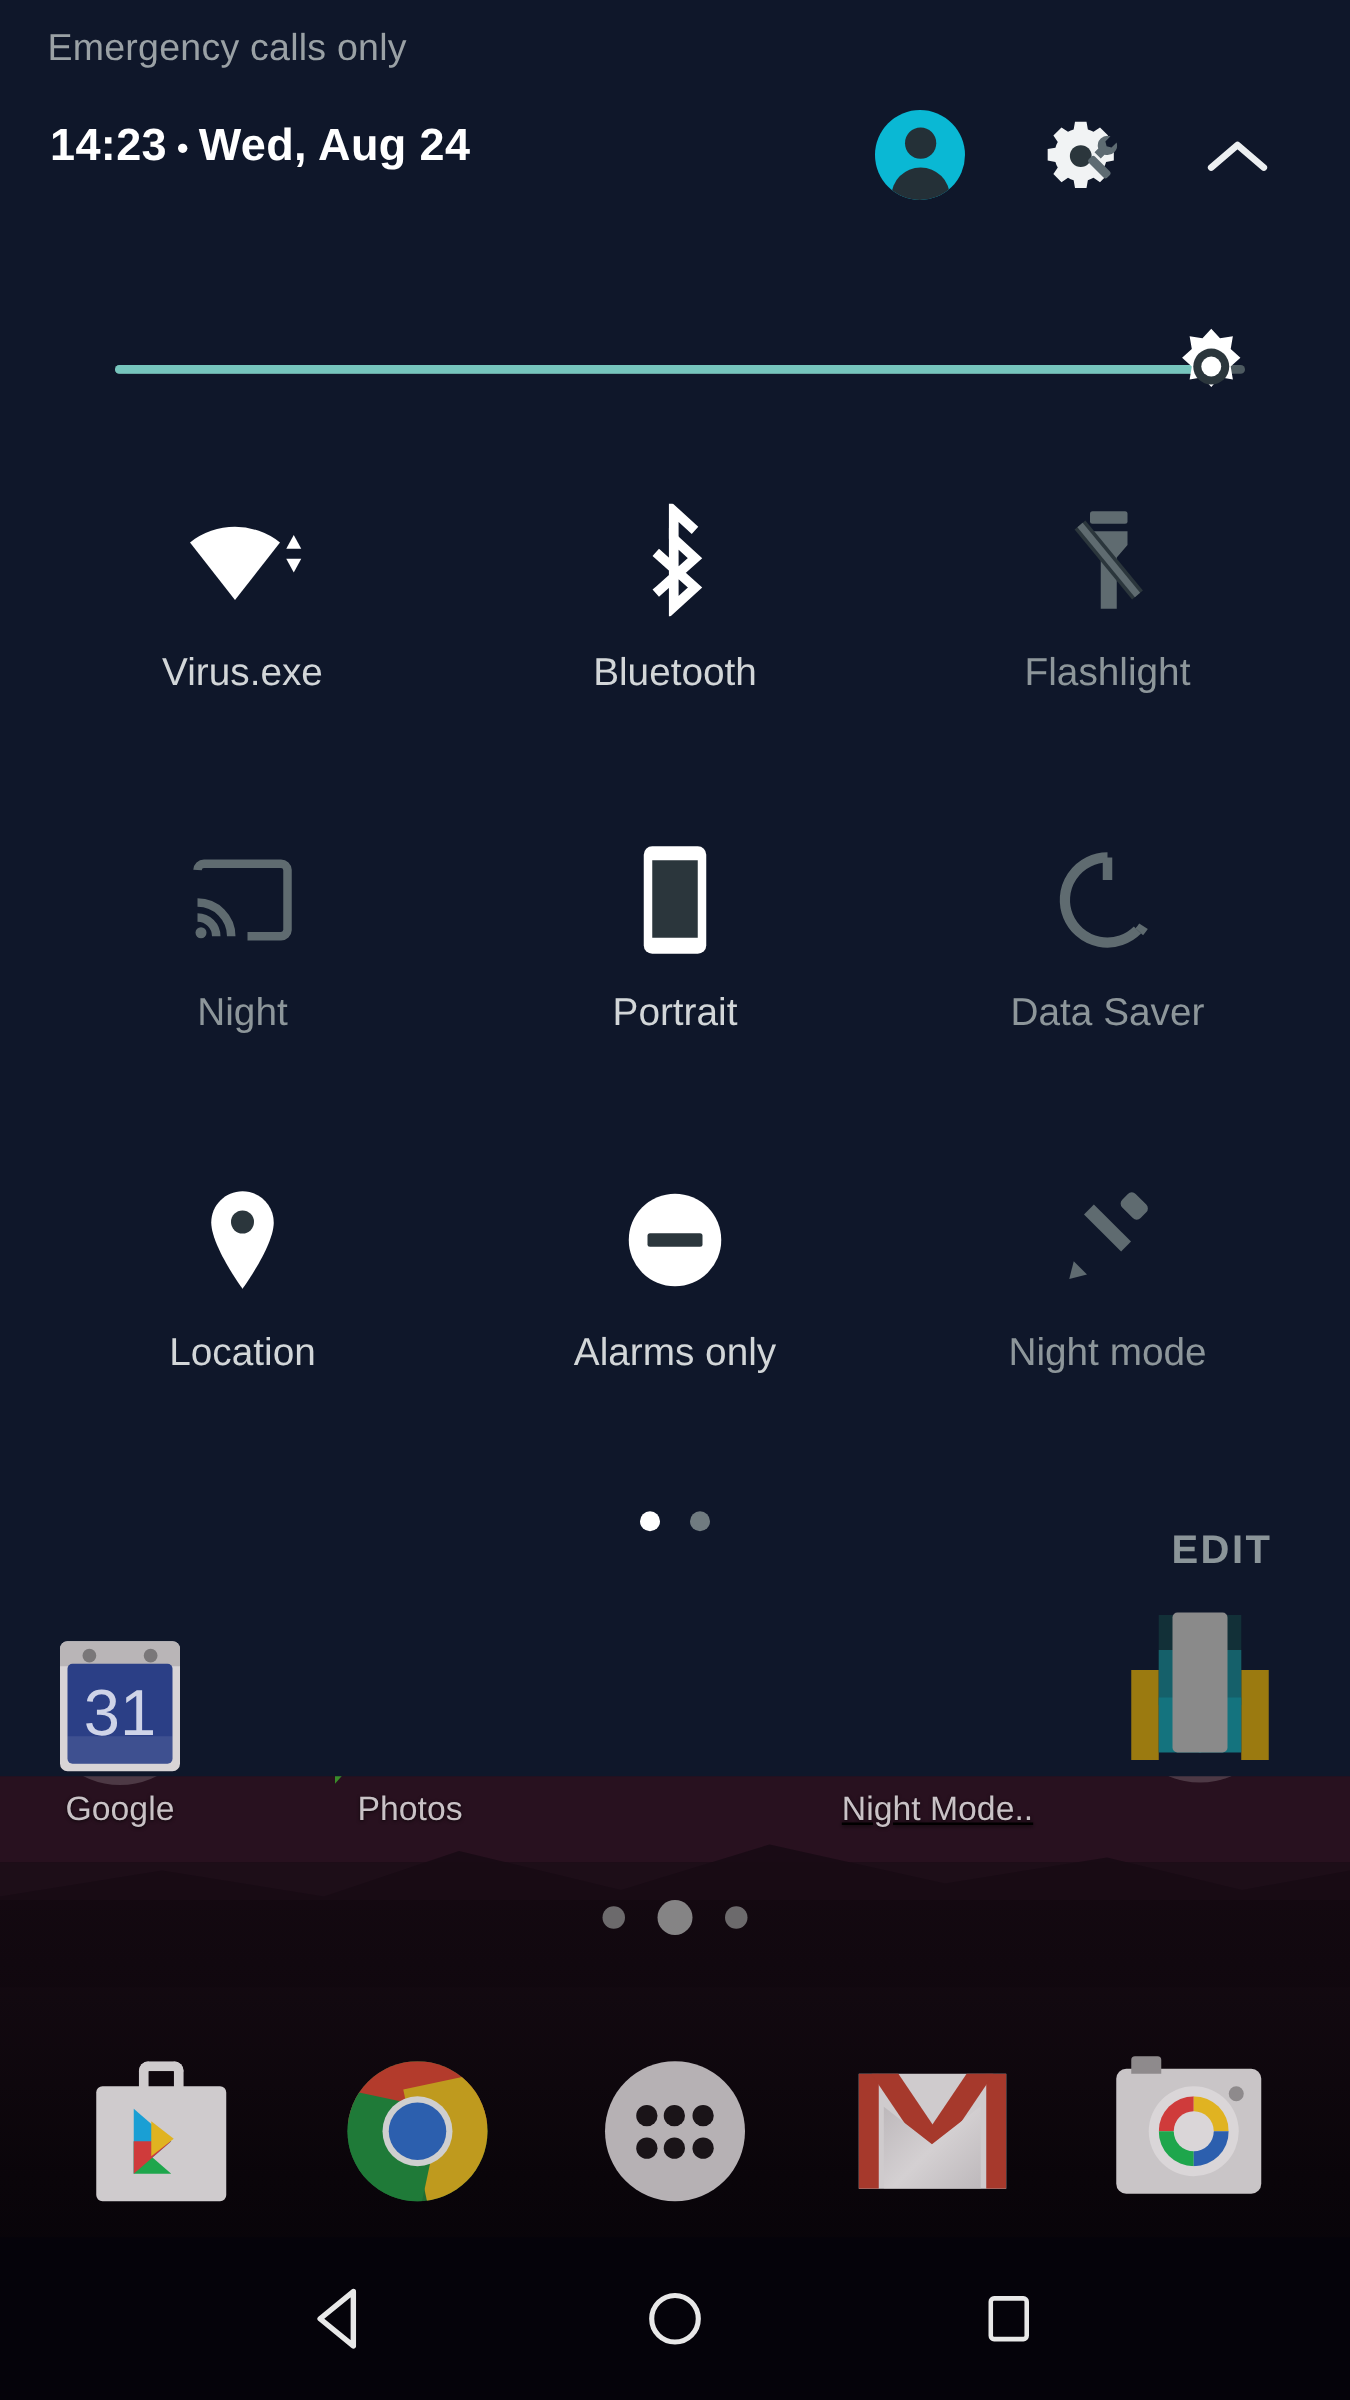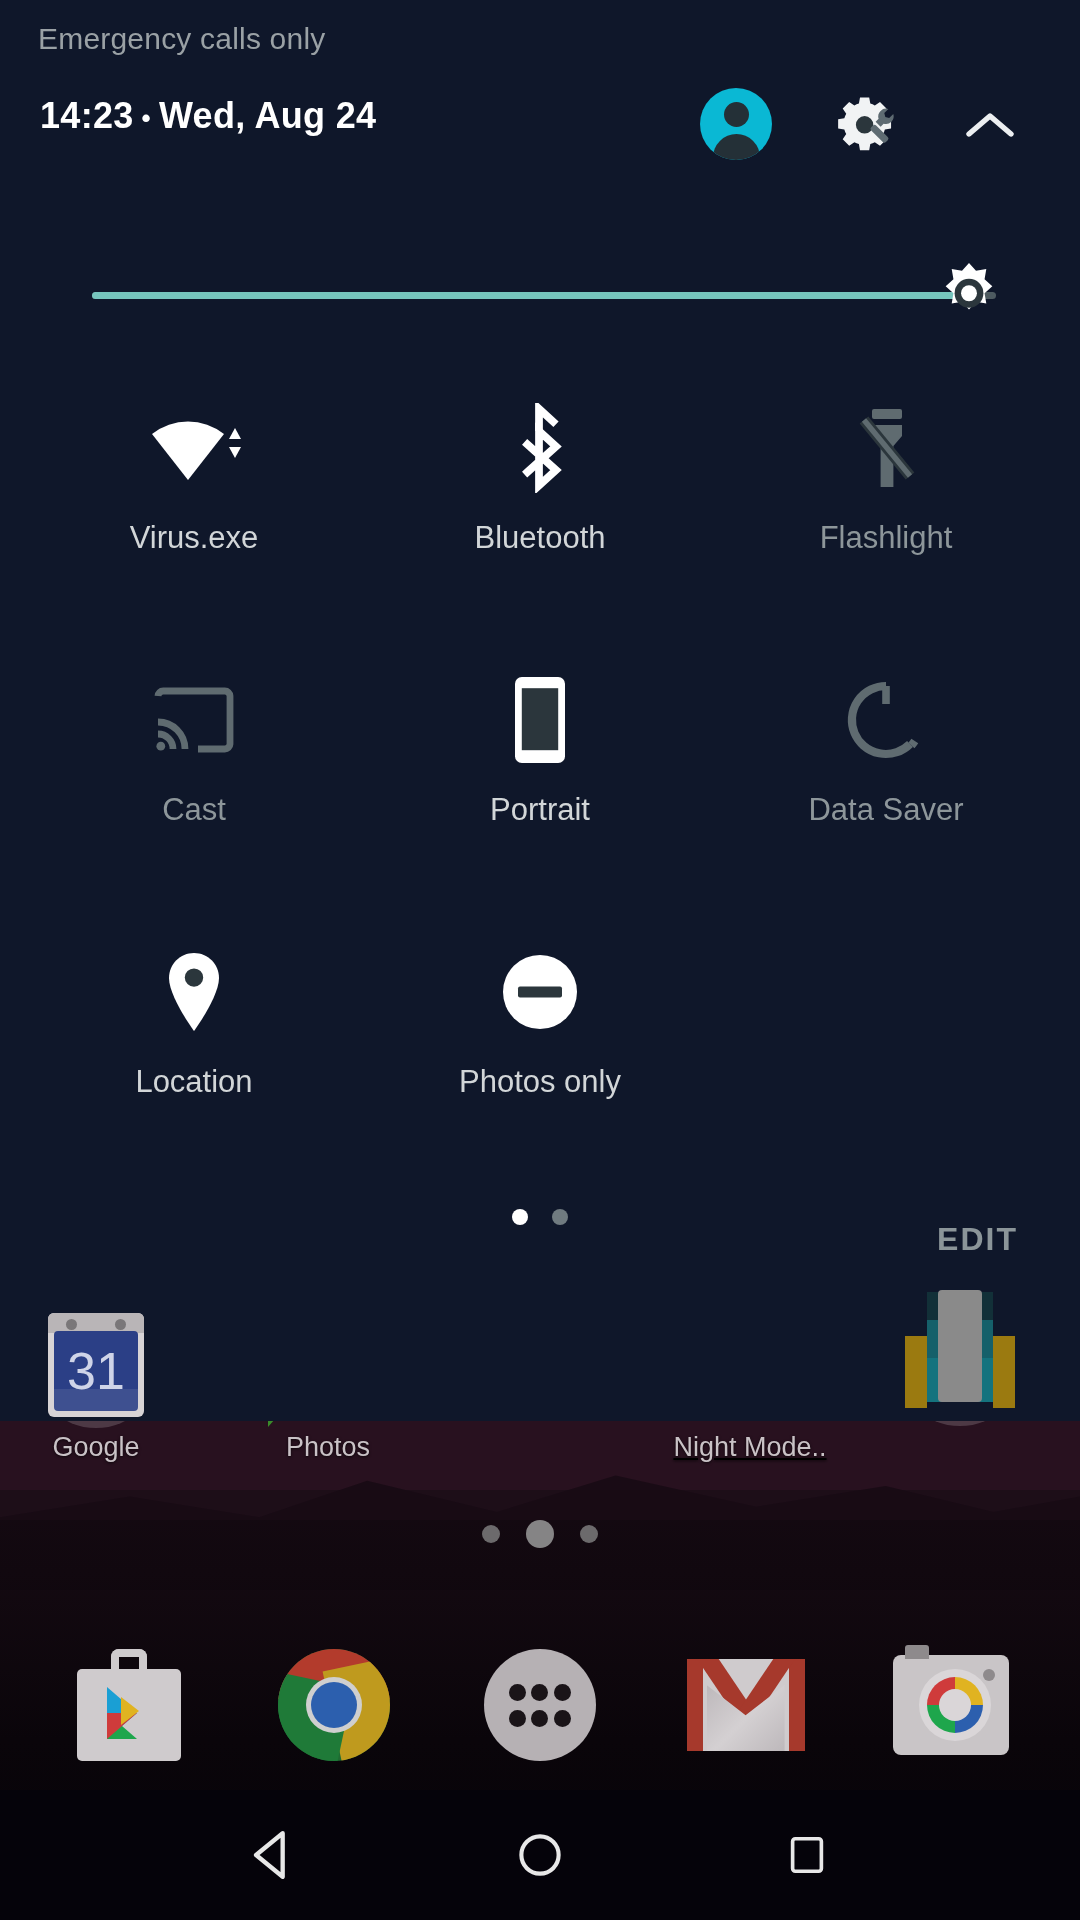--- a/index.html
+++ b/index.html
@@ -490,21 +490,21 @@
         <div class="qs-tile off" style="left:14px;">
           <div class="t-icon">
             <svg width="88" height="78" viewBox="0 0 44 39">
               <path d="M4 7.5 A2.6 2.6 0 0 1 6.6 5 H37.4 A2.6 2.6 0 0 1 40 7.5 V31.5 A2.6 2.6 0 0 1 37.4 34 H24" fill="none" stroke="#5f6b70" stroke-width="3.4" stroke-linecap="butt"></path>
               <path d="M4 34 a0 0 0 0 0 0 0" fill="none"></path>
               <path d="M4 20.5 A13.5 13.5 0 0 1 17.5 34" fill="none" stroke="#5f6b70" stroke-width="3.4"></path>
               <path d="M4 26.5 A7.5 7.5 0 0 1 11.5 34" fill="none" stroke="#5f6b70" stroke-width="3.4"></path>
               <circle cx="5.4" cy="32.6" r="2.2" fill="#5f6b70"></circle>
             </svg>
           </div>
-          <div class="t-label">Cast</div>
+          <div class="t-label">Night</div>
         </div>
 
         <div class="qs-tile off" style="left:706px;">
           <div class="t-icon">
             <svg width="82" height="82" viewBox="0 0 41 41">
               <path d="M20.5 3.5 A17 17 0 1 0 32.5 32.5" fill="none" stroke="#5f6b70" stroke-width="4.1" stroke-linecap="butt"></path>
               <path d="M20.5 3.5 V20.5 L32.5 32.5" fill="none" stroke="#5f6b70" stroke-width="0"></path>
               <rect x="18.6" y="3.5" width="3.8" height="9" fill="#5f6b70"></rect>
               <path d="M33.2 33.2 A17 17 0 0 0 34.9 31.0" fill="none" stroke="#5f6b70" stroke-width="4.1"></path>
             </svg>
@@ -535,23 +535,35 @@
           <div class="t-label">Location</div>
         </div>
 
         <div class="qs-tile" style="left:360px;">
           <div class="t-icon">
             <svg width="82" height="82" viewBox="0 0 41 41">
               <circle cx="20.5" cy="20.5" r="18.5" fill="#ffffff"></circle>
               <rect x="9.5" y="17.8" width="22" height="5.4" rx="1" fill="#2b363c"></rect>
             </svg>
           </div>
-          <div class="t-label">Photos only</div>
-        </div>
-
+          <div class="t-label">Alarms only</div>
+        </div>
+
+        <div class="qs-tile off" style="left:706px;">
+          <div class="t-icon">
+            <svg width="78" height="80" viewBox="0 0 39 40">
+              <g fill="#5f6b70">
+                <rect x="25.0" y="2.6" width="10.4" height="7.6" rx="2.2" transform="rotate(45 30.2 6.4)"></rect>
+                <rect x="9.0" y="12.4" width="21.0" height="5.6" transform="rotate(45 19.5 15.2)"></rect>
+                <path d="M6.0 28.5 L4.2 35.6 L11.3 33.8 Z"></path>
+              </g>
+            </svg>
+          </div>
+          <div class="t-label">Night mode</div>
+        </div>
       </div>
     </div>
 
     <div class="qs-footer">
       <div class="qs-pages">
         <div class="pd on"></div>
         <div class="pd"></div>
       </div>
       <div class="qs-edit">EDIT</div>
     </div>

